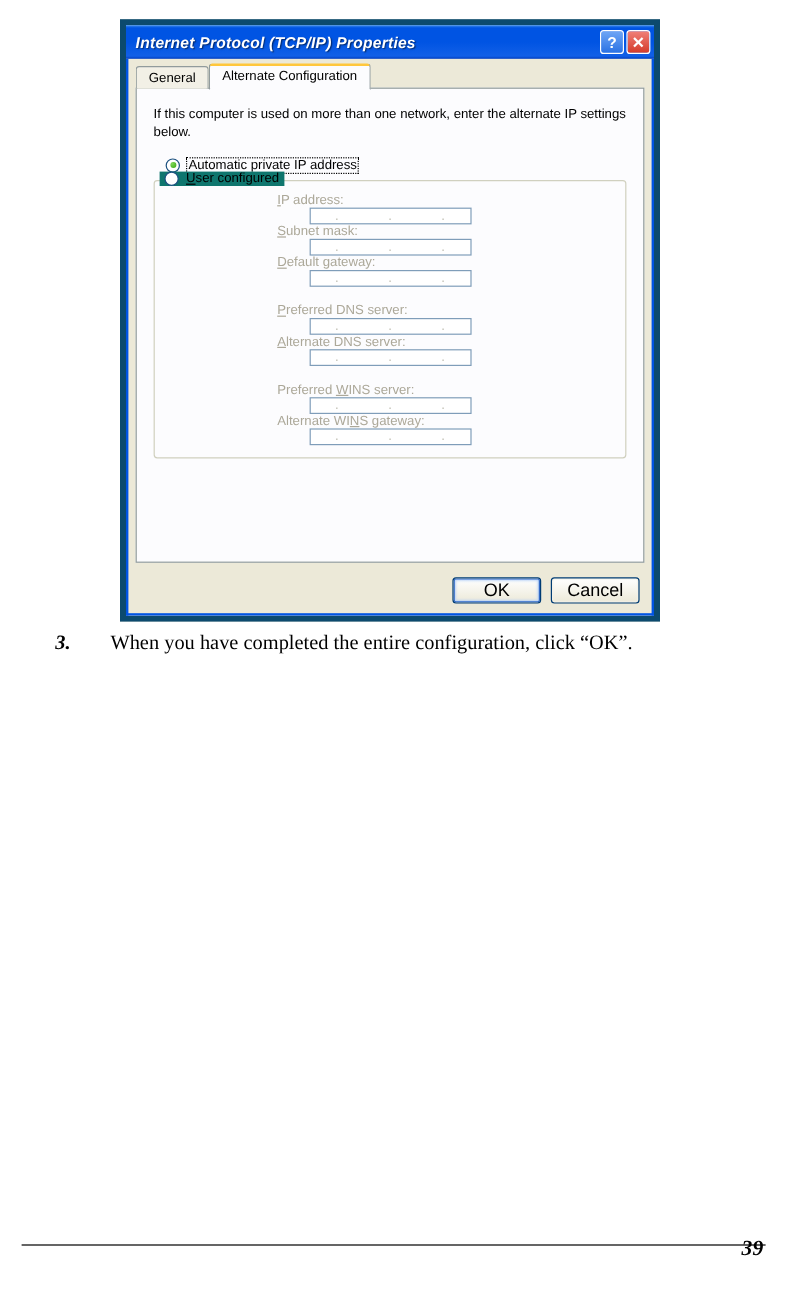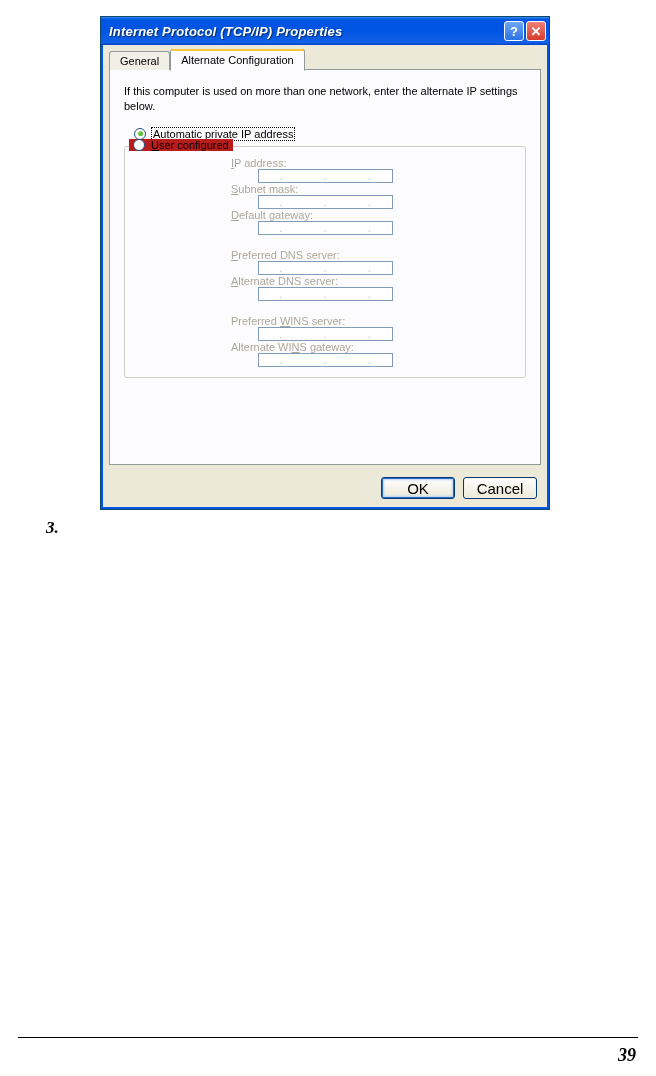--- a/index.html
+++ b/index.html
@@ -15,21 +15,21 @@
       height: 1076px;
       padding: 10px 20px 20px 20px;
       position: relative;
     }
     .dialog-container {
       margin-left: 80px;
       margin-top: 6px;
     }
     .dialog {
       width: 450px;
-      border: 1px solid #0c4a6e;
+      border: 5px solid #0c4a6e;
       background: #ECE9D8;
       font-family: Tahoma, sans-serif;
       font-size: 11px;
       color: #000;
     }
     .titlebar {
       height: 28px;
       background: linear-gradient(to bottom, #3b8cf0 0%, #0054E3 8%, #0054E3 50%, #1260e7 92%, #013dc0 100%);
       display: flex;
       align-items: center;
@@ -153,21 +153,21 @@
       margin-top: 6px;
       padding: 4px 8px 10px 8px;
     }
     .group-title-row {
       display: flex;
       align-items: center;
       margin: -12px 0 6px -4px;
       background: transparent;
     }
     .group-title-inner {
-      background: #b91c1c;
+      background: #0f766e;
       display: flex;
       padding: 0 4px;
     }
     .fields {
       margin-top: 4px;
     }
     .field-row {
       display: flex;
       align-items: center;
       margin: 4px 16px;
@@ -234,21 +234,21 @@
     .footer-line {
       position: absolute;
       left: 18px;
       right: 18px;
       bottom: 38px;
       border-top: 1px solid #000;
     }
     .page-num {
       position: absolute;
       right: 20px;
-      bottom: 10px;
+      bottom: 25px;
       font-family: "Times New Roman", serif;
       font-style: italic;
       font-weight: bold;
       font-size: 18px;
     }
   </style>
 </head>
 <body>
 
 <div class="page">
@@ -357,17 +357,18 @@
         <div class="button-row">
           <div class="winbtn default">OK</div>
           <div class="winbtn">Cancel</div>
         </div>
       </div>
     </div>
   </div>
 
   <div class="doc-text">
     <span class="step-num">3.</span>
+    <span>When you have completed the entire configuration, click “OK”.</span>
   </div>
 
   <div class="footer-line"></div>
   <div class="page-num">39</div>
 </div>
 
 </body></html>

